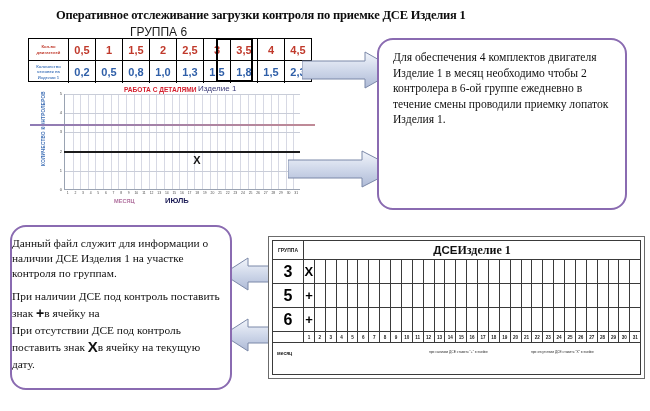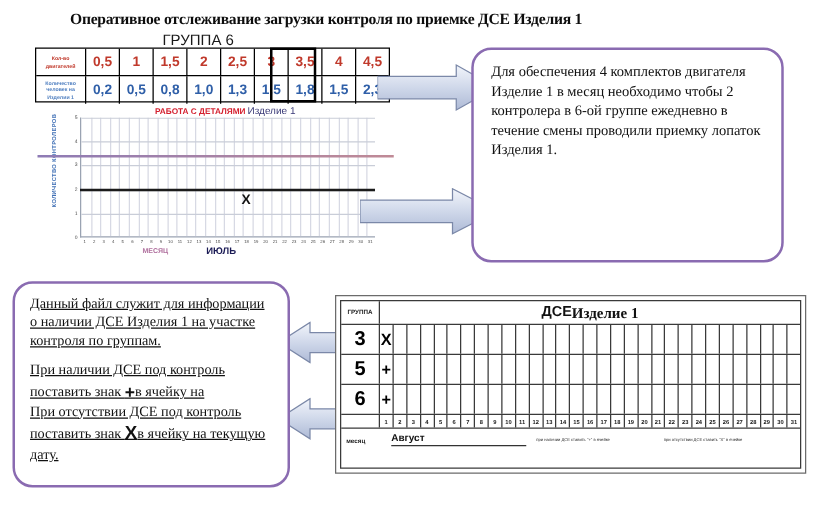--- a/index.html
+++ b/index.html
@@ -87,22 +87,22 @@
 
   
   .callout{
     position:absolute;background:#ffffff;border:2.6px solid #8a6bb1;
     border-radius:16px;box-sizing:border-box;overflow:hidden;
     font-family:"Liberation Serif", serif;color:#111;
   }
   .callout p{margin:0;}
   .co-right{left:377px;top:38px;width:250px;height:172px;padding:10px 12px 0 14px;
     font-size:11.6px;line-height:1.34;}
-  .co-left{left:10px;top:225px;width:222px;height:165px;padding:9px 10px 0 12px;
-    font-size:11.4px;line-height:1.30;text-decoration:underline;}
+  .co-left{left:10px;top:225px;width:222px;height:165px;padding:9px 10px 0 0;
+    font-size:11.4px;line-height:1.30;}
   .gap{height:9px;}
   .sym-x{font-family:"Liberation Sans", sans-serif;font-weight:bold;font-size:15px;
     vertical-align:-1px;}
   .sym-plus{font-family:"Liberation Sans", sans-serif;font-weight:bold;font-size:14px;
     vertical-align:-1px;}
   .legend-x{font-family:"Liberation Sans", sans-serif;font-weight:bold;font-size:17px;
     vertical-align:-2px;}
 
   
   .arrow{position:absolute;}
@@ -492,20 +492,19 @@
             <div class="j-date">27</div>
             <div class="j-date">28</div>
             <div class="j-date">29</div>
             <div class="j-date">30</div>
             <div class="j-date">31</div>
           </div>
       </div>
 
       <div class="j-foot">
         <div class="j-foot-label">месяц</div>
-        <div class="j-foot-month">Август</div>
         <div class="j-foot-note j-note-1">при наличии ДСЕ ставить "+" в ячейке</div>
         <div class="j-foot-note j-note-2">при отсутствии ДСЕ ставить "Х" в ячейке</div>
       </div>
     </div>
   </div>
 
 </div>
 
 </body></html>

